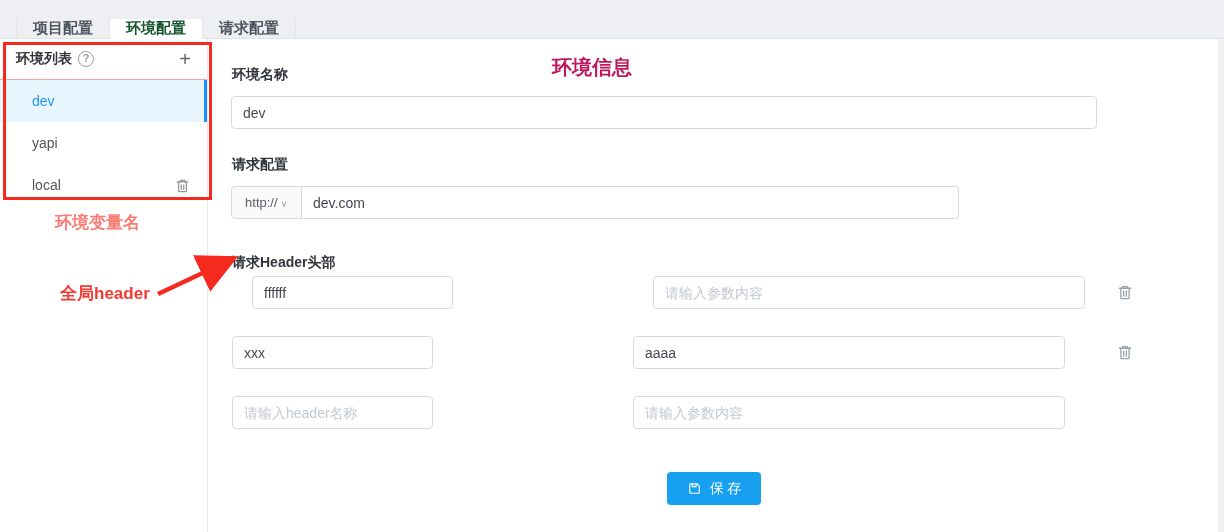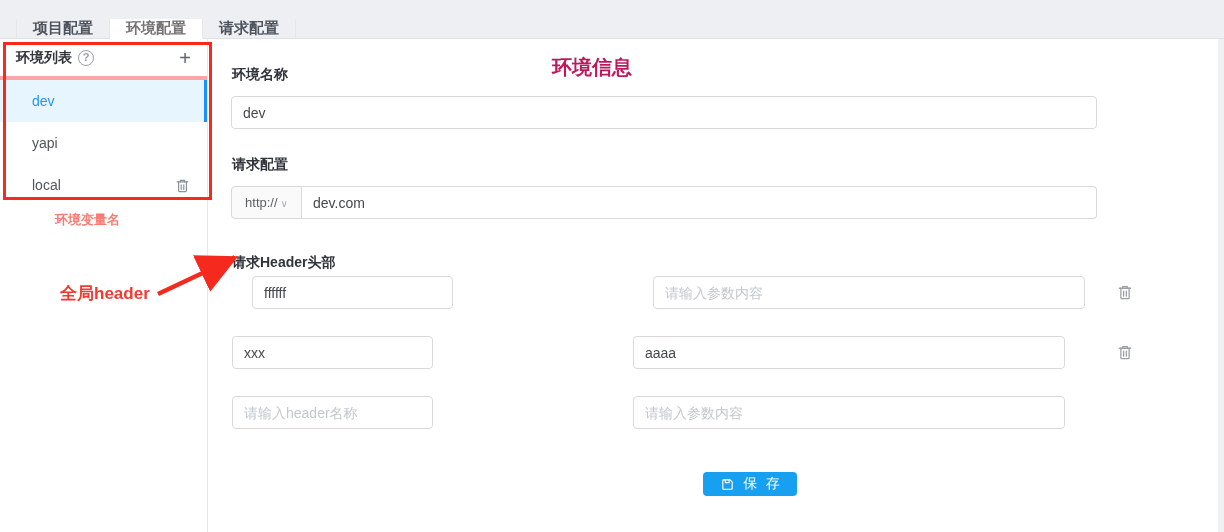--- a/index.html
+++ b/index.html
@@ -16,39 +16,39 @@
     background: #edeff2; border-bottom: 1px solid #dfe1e6;
     display: flex; align-items: flex-end; padding-left: 16px;
   }
   .tab {
     display: flex; align-items: center; justify-content: center;
     padding: 0 16px; font-size: 15px; font-weight: 600; color: #4d545e;
     cursor: pointer; border-right: 1px solid #e4e6ea;
   }
   .tab:first-child { border-left: 1px solid #e4e6ea; }
   .tab.active {
-    background: #fff; color: #737373;
+    background: #fff; color: #14532d;
     border-right: 1px solid #e4e6ea;
     box-shadow: 0 1px 0 #fff; 
   }
 
   
   .scroll-track {
     position: absolute; right: 0; top: 39px; width: 6px; height: 493px;
     background: #eef0f2;
   }
 
   
   .sidebar {
     position: absolute; left: 0; top: 39px; width: 208px; height: 493px;
     border-right: 1px solid #e8e8e8; background: #fff;
   }
   .sidebar-header {
     height: 41px; display: flex; align-items: center;
-    padding: 0 16px; border-bottom: 4px solid #fca5a5;
+    padding: 0 16px; border-bottom: 1px solid #fca5a5;
   }
   .sidebar-title { font-size: 14px; font-weight: 600; color: #31343a; }
   .help-icon {
     width: 16px; height: 16px; margin-left: 6px;
     border: 1.4px solid #9aa0a6; border-radius: 50%;
     color: #9aa0a6; font-size: 11px; line-height: 13px; text-align: center;
     font-weight: 600; display: inline-block;
   }
   .add-icon {
     margin-left: auto; color: #5f6570; font-size: 20px; font-weight: 300;
@@ -63,21 +63,21 @@
   }
   .env-item .item-trash { margin-left: auto; }
 
   
   .red-rect {
     position: absolute; left: 3px; top: 42px; width: 209px; height: 158px;
     border: 3px solid #f7281c; pointer-events: none; z-index: 6;
   }
   .ann-text { position: absolute; z-index: 6; pointer-events: none; font-weight: 600; }
   .ann-env-info  { left: 552px; top: 54px; font-size: 20px; color: #be185d; }
-  .ann-env-var   { left: 55px;  top: 211px; font-size: 13px; color: #f97b72; }
+  .ann-env-var   { left: 55px;  top: 211px; font-size: 17px; color: #f97b72; }
   .ann-global-hd { left: 60px;  top: 282px; font-size: 17px; color: #f5392f; }
   .ann-arrow { position: absolute; left: 150px; top: 248px; z-index: 6; pointer-events: none; }
 
   
   .form-label {
     position: absolute; font-size: 14px; font-weight: 600; color: #30343b;
   }
   .lbl-name   { left: 232px; top: 66px; }
   .lbl-domain { left: 232px; top: 156px; }
   .lbl-header { left: 232px; top: 246px; margin-top: 8px; }
@@ -85,21 +85,21 @@
   input.txt {
     border: 1px solid #d9d9d9; border-radius: 4px; background: #fff;
     font-family: "Liberation Sans", "DejaVu Sans", sans-serif;
     font-size: 14px; color: #45494e; padding: 0 11px; outline: none;
     height: 33px;
   }
   input.txt::placeholder { color: #c3c7cf; }
   .inp-name { position: absolute; left: 231px; top: 96px; width: 866px; }
 
   .domain-group {
-    position: absolute; left: 231px; top: 186px; width: 866px; height: 33px;
+    position: absolute; left: 231px; top: 186px; width: 728px; height: 33px;
     display: flex;
   }
   .addon {
     width: 71px; height: 33px; background: #fafafa;
     border: 1px solid #d9d9d9; border-radius: 4px 0 0 4px;
     display: flex; align-items: center; justify-content: center;
     font-size: 13px; color: #5a5e66; gap: 3px; cursor: pointer;
   }
   .addon .caret { color: #a6abb3; font-size: 10px; margin-top: 1px; }
   .domain-group input.txt {
@@ -113,25 +113,25 @@
   .trash-btn {
     position: absolute; width: 20px; height: 20px; color: #9aa0a6;
     cursor: pointer; background: none; border: none; padding: 0;
   }
   .trash-r1 { left: 1116px; top: 282px; }
   .trash-r2 { left: 1116px; top: 342px; }
   .trash-svg { width: 18px; height: 18px; display:block; }
   .item-trash svg { width: 17px; height: 17px; color: #8d939b; display:block; }
 
   .save-btn {
-    position: absolute; left: 667px; top: 472px; width: 94px; height: 24px;
+    position: absolute; left: 667px; top: 472px; width: 94px; height: 33px;
     background: #18a0f0; border: none; border-radius: 4px; cursor: pointer;
     color: #fff; font-size: 14px; font-weight: 400;
-    font-family: Liberation Mono, monospace;
-    display: flex; align-items: center; justify-content: center; gap: 8px; margin-left: 36px;
+    font-family: Liberation Serif, serif;
+    display: flex; align-items: center; justify-content: center; gap: 8px;
   }
   .save-btn svg { width: 15px; height: 15px; }
 </style>
 </head>
 <body>
 
 <div id="page">
 
   <div class="tabbar">
     <div class="tab">项目配置</div>

